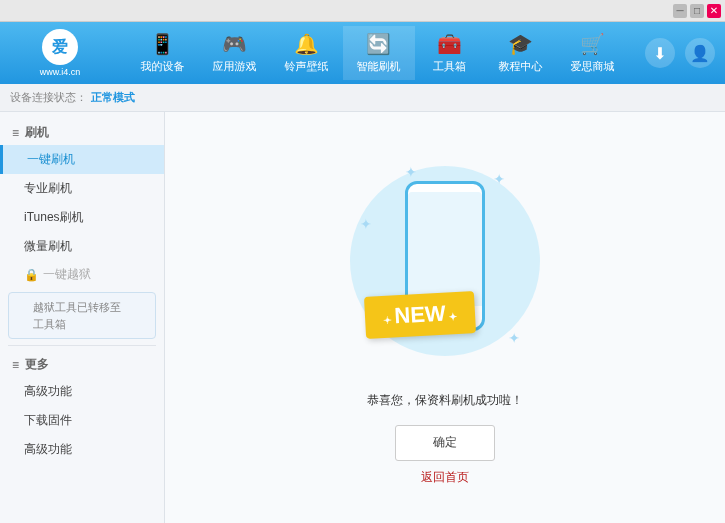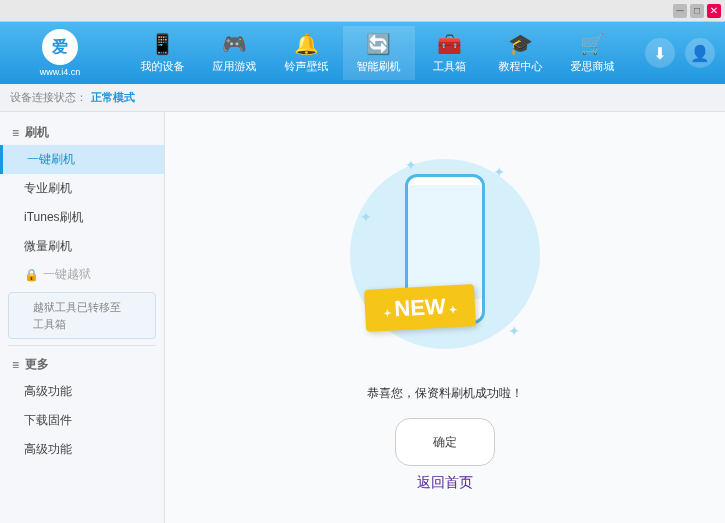--- a/index.html
+++ b/index.html
@@ -204,31 +204,31 @@
 
     
     .success-text {
       font-size: 12px; color: #333;
       margin-bottom: 16px;
       font-weight: 500;
     }
 
     
     .confirm-btn {
-      width: 100px; height: 48px;
+      width: 100px; height: 36px;
       background: white;
       border: 1px solid #ccc;
-      border-radius: 15px;
+      border-radius: 3px;
       font-size: 12px;
       color: #444;
       cursor: pointer;
       margin-bottom: 8px;
     }
     .back-link {
-      font-size: 14px; color: #4c1d95; cursor: pointer;
+      font-size: 12px; color: #b91c1c; cursor: pointer;
     }
 
     
     .status-bar {
       height: 28px;
       background: #f0f2f5;
       border-bottom: 1px solid #dde2e8;
       display: flex;
       align-items: center;
       padding: 0 10px;

